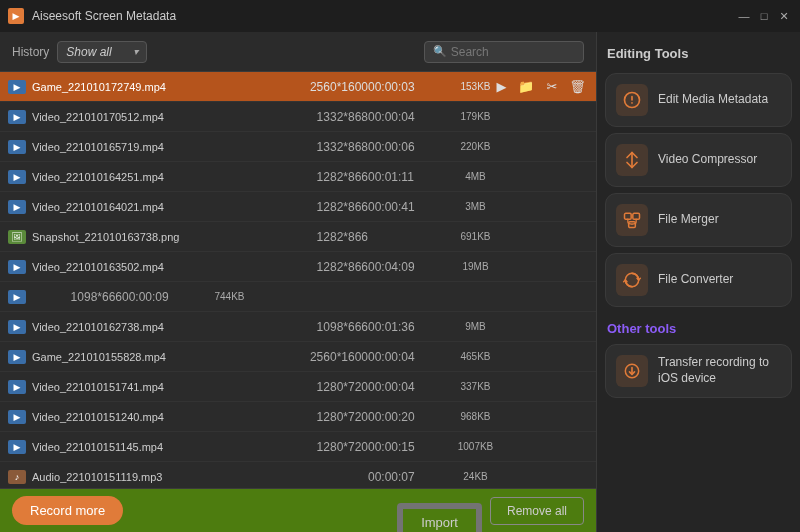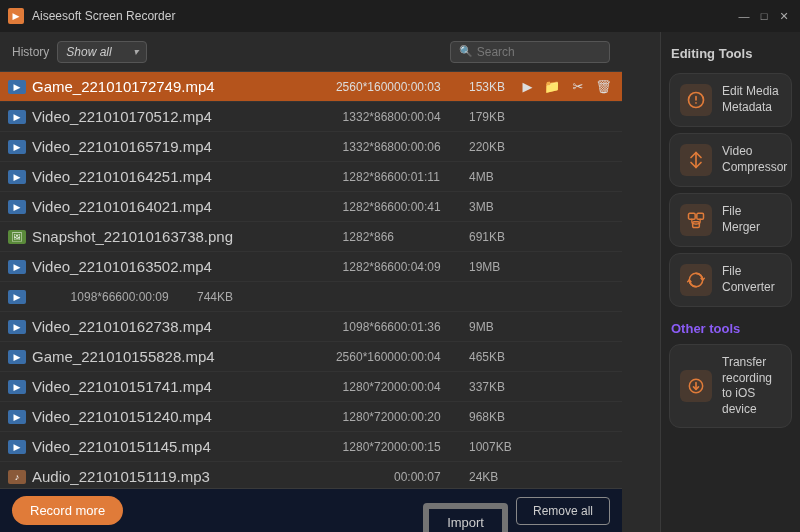--- a/index.html
+++ b/index.html
@@ -54,21 +54,20 @@
       color: #aaa;
       font-size: 11px;
       cursor: pointer;
       border-radius: 2px;
     }
 
     
     .main-layout {
       display: flex;
       height: calc(532px - 32px);
-      gap: 38px;
     }
 
     
     .left-panel {
       flex: 1;
       display: flex;
       flex-direction: column;
       background: #2b2b2b;
     }
 
@@ -157,21 +156,21 @@
       font-size: 8px;
       margin-right: 6px;
       flex-shrink: 0;
     }
     .file-icon.video { background: #3a6ea8; color: white; }
     .file-icon.image { background: #5a8a3a; color: white; }
     .file-icon.audio { background: #8a5a3a; color: white; }
 
     .file-name {
       flex: 1;
-      font-size: 15px;
+      font-size: 11px;
       color: #ccc;
       white-space: nowrap;
       overflow: hidden;
       text-overflow: ellipsis;
       min-width: 0;
     }
     .file-row.selected .file-name { color: white; }
 
     .file-resolution {
       width: 90px;
@@ -186,23 +185,23 @@
       width: 75px;
       font-size: 12px;
       color: #aaa;
       text-align: left;
       flex-shrink: 0;
     }
     .file-row.selected .file-duration { color: #ddd; }
 
     .file-size {
       width: 65px;
-      font-size: 12px;
+      font-size: 10px;
       color: #aaa;
-      text-align: left;
+      text-align: center;
       flex-shrink: 0;
     }
     .file-row.selected .file-size { color: #ddd; }
 
     .file-actions {
       display: flex;
       gap: 8px;
       width: 80px;
       justify-content: flex-end;
       flex-shrink: 0;
@@ -210,21 +209,21 @@
     .file-action-btn {
       color: #ddd;
       font-size: 13px;
       cursor: pointer;
       padding: 2px;
     }
 
     
     .bottom-bar {
       height: 44px;
-      background: #0f172a;
+      background: #4d7c0f;
       display: flex;
       align-items: center;
       padding: 0 12px;
       gap: 8px;
       border-top: 1px solid #3a3a3a;
     }
     .btn-record {
       background: #e07b39;
       border: none;
       border-radius: 20px;
@@ -250,21 +249,21 @@
       border: 1px solid #888;
       border-radius: 4px;
       color: #ccc;
       font-size: 12px;
       padding: 6px 16px;
       cursor: pointer;
     }
 
     
     .right-panel {
-      width: 140px;
+      width: 204px;
       background: #252525;
       display: flex;
       flex-direction: column;
       padding: 10px 8px;
       gap: 6px;
       border-left: 1px solid #3a3a3a;
       overflow-y: auto;
     }
     .right-panel::-webkit-scrollbar { width: 4px; }
     .right-panel::-webkit-scrollbar-thumb { background: #555; }
@@ -316,21 +315,21 @@
       margin-top: 4px;
     }
     .icon-bg-orange { background: rgba(224, 123, 57, 0.15); }
   </style>
 </head>
 <body>
 
 <div class="titlebar">
   <div class="titlebar-left">
     <div class="titlebar-icon">▶</div>
-    <span>Aiseesoft Screen Recorder</span>
+    <span>Aiseesoft Screen Metadata</span>
   </div>
   <div class="titlebar-controls">
     <div class="titlebar-btn">—</div>
     <div class="titlebar-btn">□</div>
     <div class="titlebar-btn close">✕</div>
   </div>
 </div>
 
 <div class="main-layout">
 

